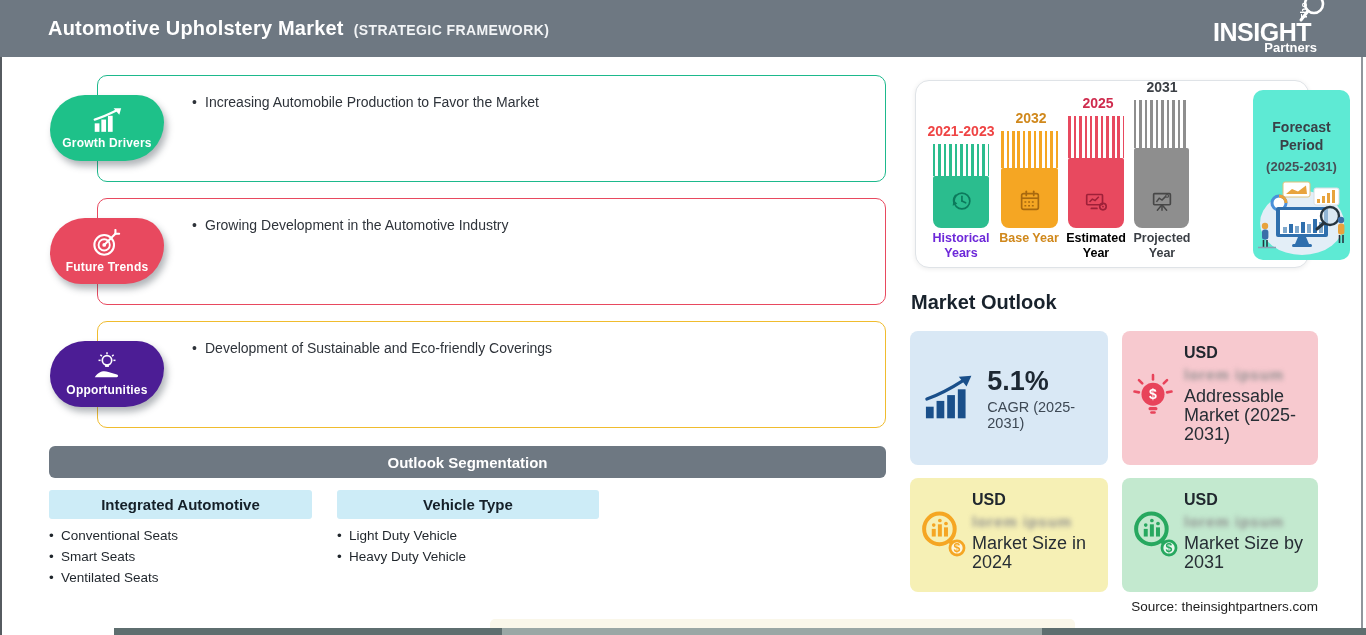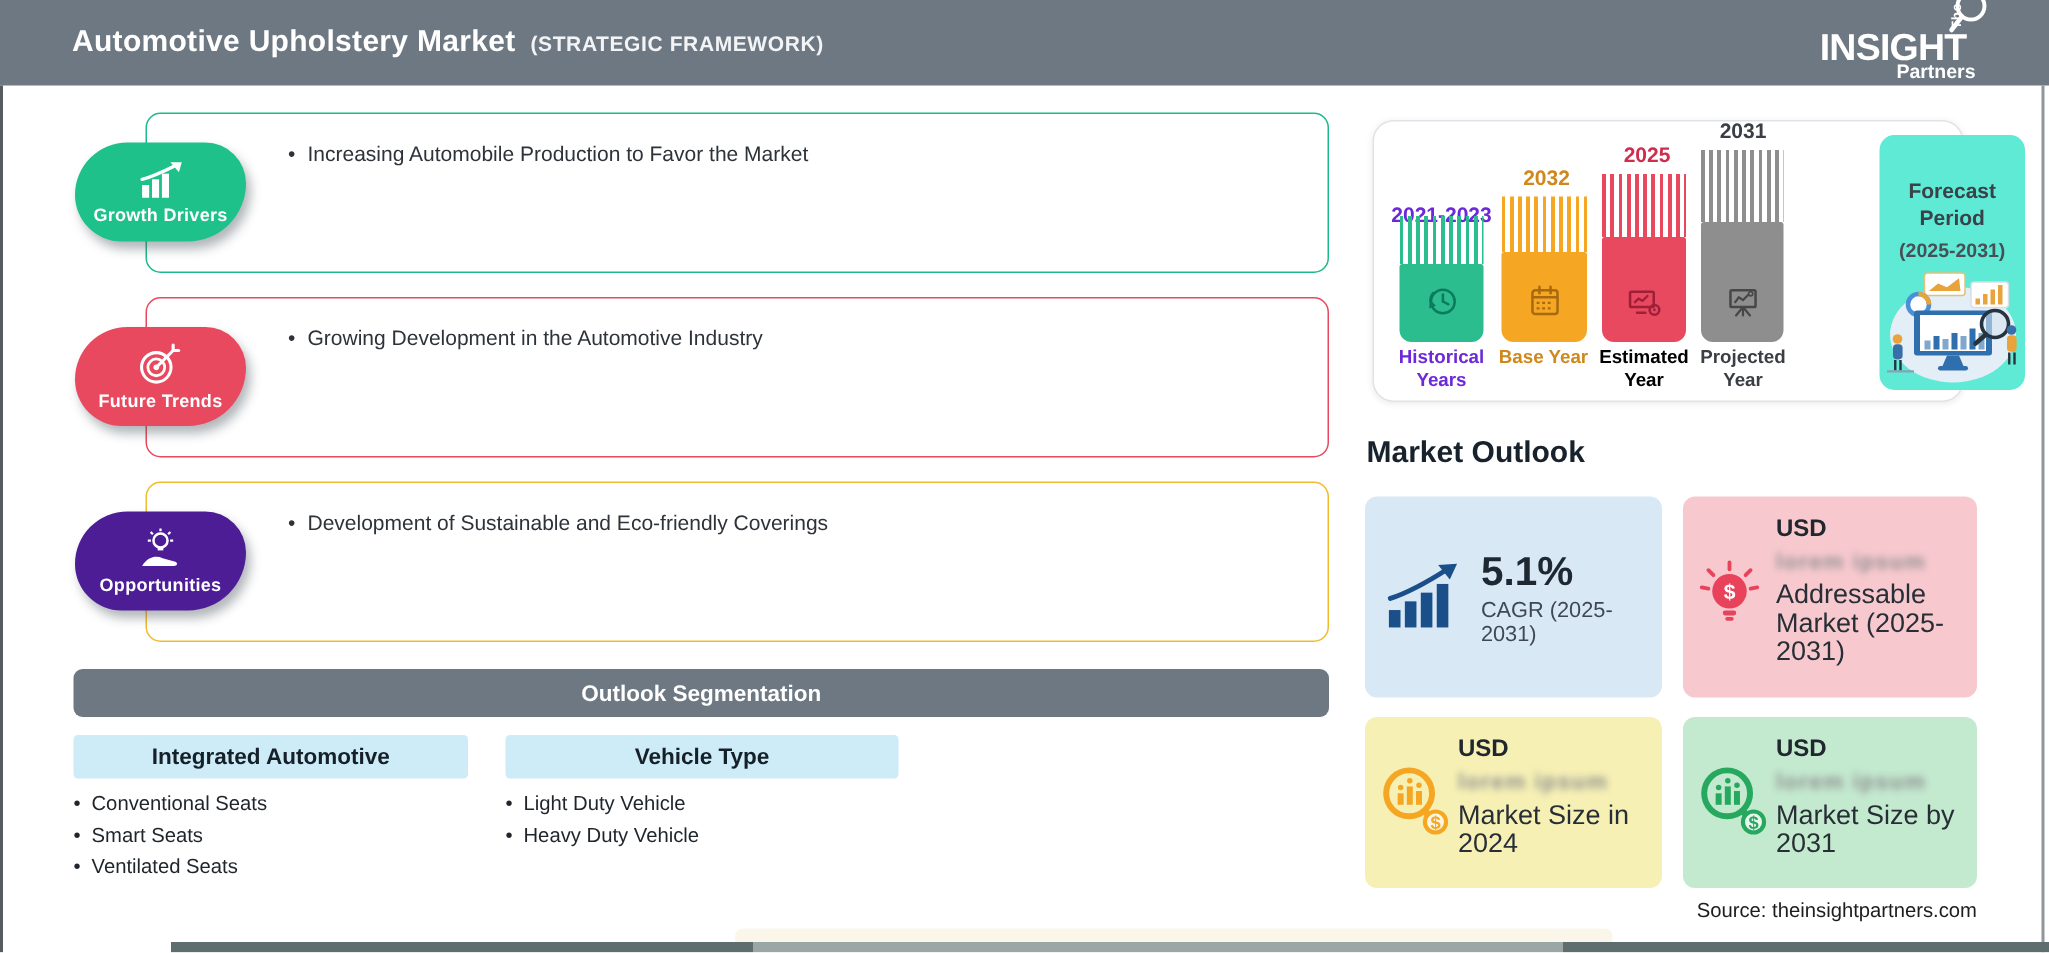--- a/index.html
+++ b/index.html
@@ -159,21 +159,21 @@
     <li>Smart Seats</li>
     <li>Ventilated Seats</li>
   </ul>
   <ul class="seg-list" style="left:337px;">
     <li>Light Duty Vehicle</li>
     <li>Heavy Duty Vehicle</li>
   </ul>
 
   <div class="tl-panel">
 
-    <div class="tl-year" style="left: 8px; top: 54px; width: 74px; color: #6d28d9;">2021-2023</div>
+    <div class="tl-year" style="left: 8px; top: 42px; width: 74px; color: #ef4444;">2021-2023</div>
     <div class="tl-bar" style="left:17px; top:63px; width:56px; height:84px;">
       <div class="tl-stripes" style="height:32px; background:repeating-linear-gradient(to right,#2bbd8e 0 2.5px, transparent 2.5px 5.5px);"></div>
       <div class="tl-solid" style="top:32px; background:#2bbd8e;">
         <svg width="26" height="26" viewBox="0 0 28 28">
           <circle cx="15" cy="14" r="8.5" fill="none" stroke="#0c7a5c" stroke-width="1.8"></circle>
           <line x1="15" y1="14" x2="15" y2="9" stroke="#0c7a5c" stroke-width="1.8" stroke-linecap="round"></line>
           <line x1="15" y1="14" x2="19" y2="16" stroke="#0c7a5c" stroke-width="1.8" stroke-linecap="round"></line>
           <path d="M6.5 16 A 8.5 8.5 0 0 1 8 8" fill="none" stroke="#0c7a5c" stroke-width="1.8" stroke-linecap="round"></path>
           <polygon points="5,19 10,17 6,13" fill="#0c7a5c"></polygon>
         </svg>

